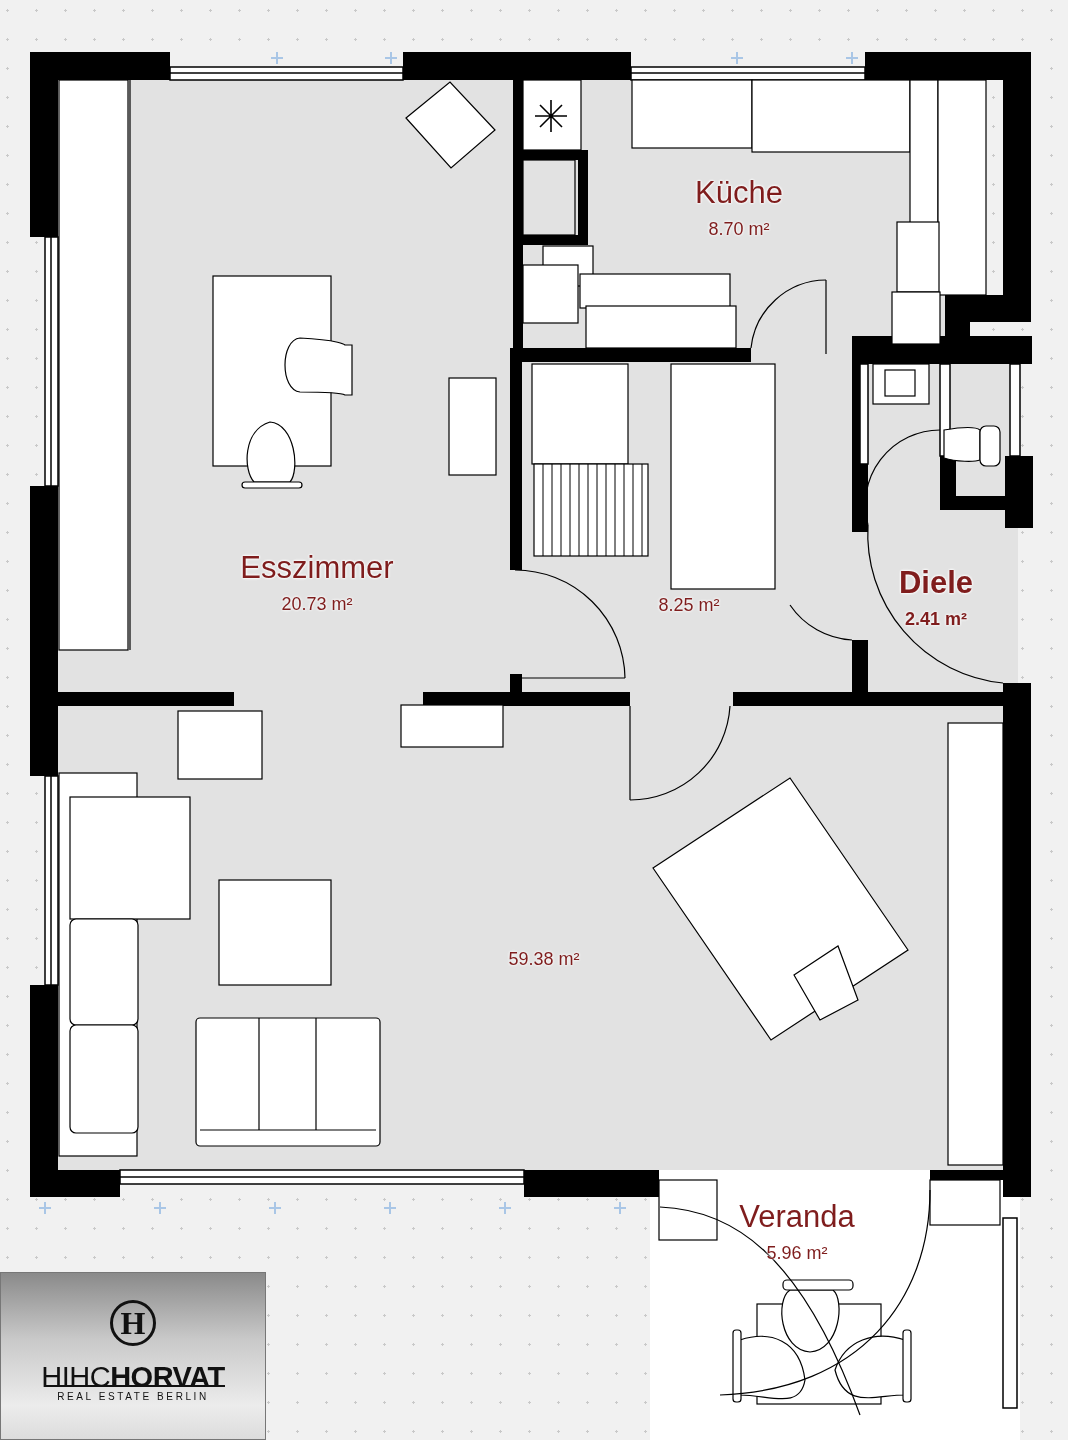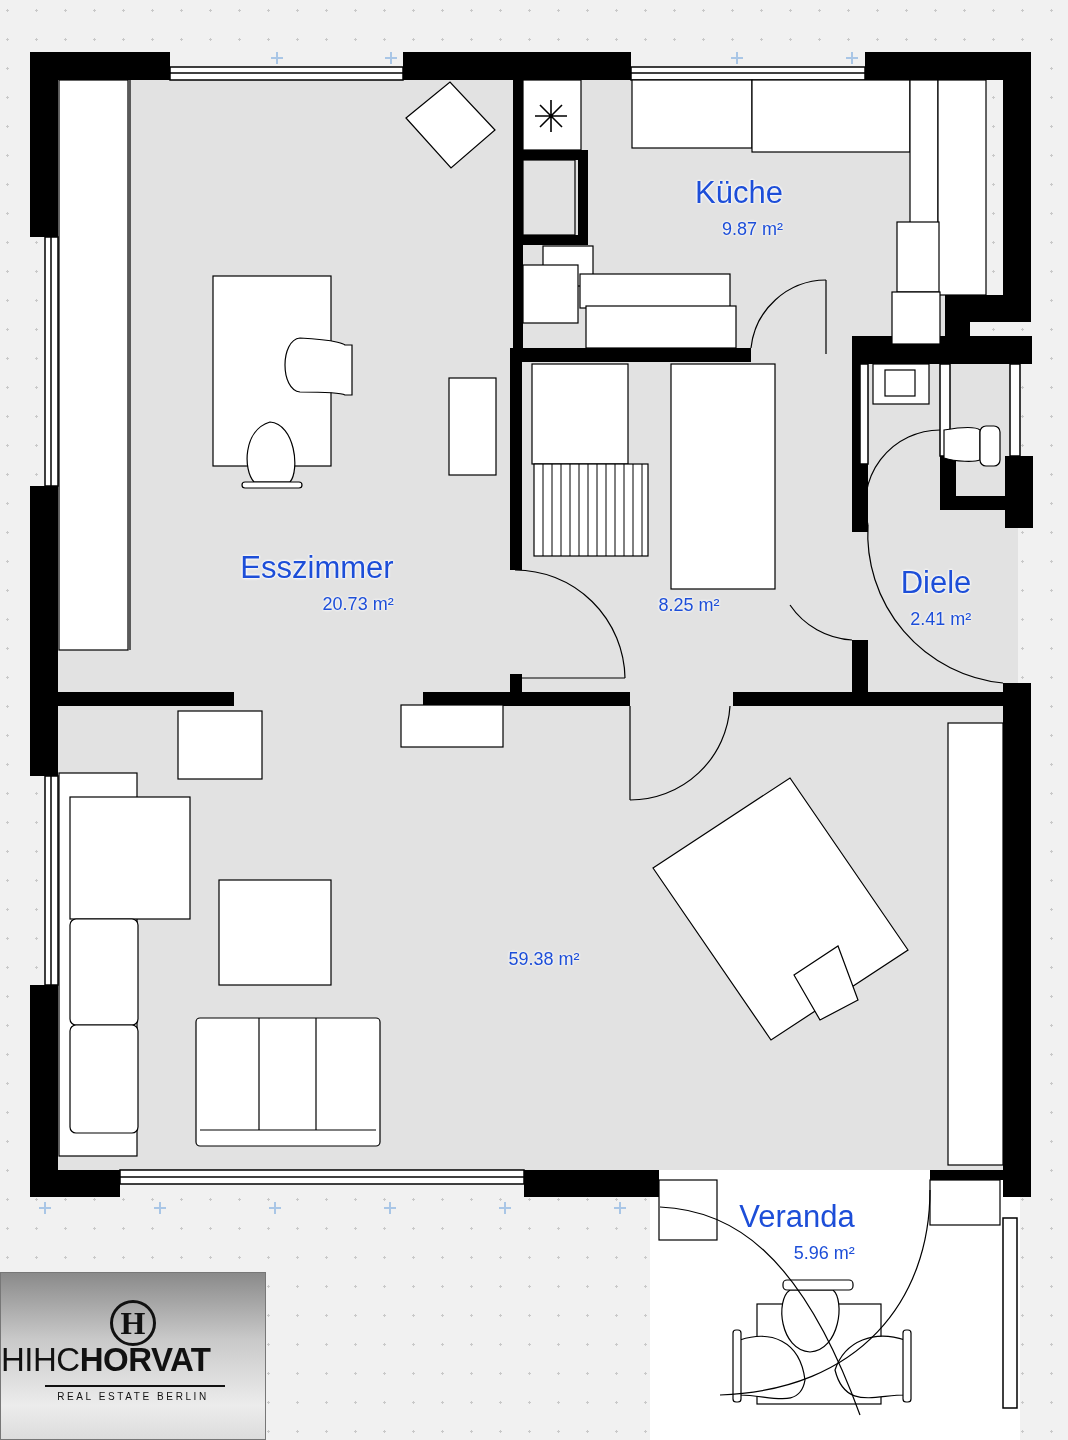--- a/index.html
+++ b/index.html
@@ -1,29 +1,29 @@
 <!DOCTYPE html>
 <html><head>
 <meta charset="utf-8">
 <style>
   html,body{margin:0;padding:0;}
   body{width:1068px;height:1440px;position:relative;overflow:hidden;background:#f1f1f1;font-family:"Liberation Sans","DejaVu Sans",sans-serif;}
   .canvas{position:absolute;left:0;top:0;width:1068px;height:1440px;
     background-image:radial-gradient(circle,#c9c9c9 1px,transparent 1.3px);
     background-size:29px 29px;background-position:-7px -4px;}
   svg.plan{position:absolute;left:0;top:0;}
-  .lbl{position:absolute;transform:translateX(-50%);text-align:right;white-space:nowrap;color:#1d4ed8;}
+  .lbl{position:absolute;transform:translateX(-50%);text-align:center;white-space:nowrap;color:#7f1d1d;}
   .lbl .name{font-size:31px;line-height:34px;display:block;text-shadow:0 0 3px #fff,0 0 3px #fff,0 0 2px #fff;}
   .lbl .area{font-size:18px;line-height:22px;display:block;margin-top:8px;text-shadow:0 0 3px #fff,0 0 3px #fff;}
   .logo{position:absolute;left:0;top:1272px;width:266px;height:168px;
     background:linear-gradient(#8a8a8a 0%,#c9c9c9 40%,#ececec 80%,#dcdcdc 100%);
     border:1px solid #777;box-sizing:border-box;}
   .logo .mark{position:absolute;left:109px;top:27px;width:46px;height:46px;border:3px solid #111;border-radius:50%;box-sizing:border-box;
     font-family:"Liberation Serif","DejaVu Serif",serif;font-weight:bold;font-size:32px;line-height:40px;text-align:center;color:#111;}
-  .logo .brand{position:absolute;left:0;width:100%;top:68px;text-align:left;font-size:33px;letter-spacing:-0.5px;color:#111;}
+  .logo .brand{position:absolute;left:0;width:100%;top:88px;text-align:center;font-size:29px;letter-spacing:-0.5px;color:#111;}
   .logo .brand .thin{font-weight:normal;}
   .logo .brand .bold{font-weight:bold;}
   .logo .rule{position:absolute;left:44px;width:180px;top:112px;height:2px;background:#111;}
   .logo .tag{position:absolute;left:0;width:100%;top:118px;text-align:center;font-size:10px;letter-spacing:2.6px;color:#111;}
 </style>
 </head>
 <body>
 
 <div class="canvas"></div>
 
@@ -167,26 +167,26 @@
     <path d="M930 1190 C930 1300 860 1390 720 1395"></path>
   </g>
 </svg>
 
 <div class="lbl" style="left:317px;top:551px;">
   <span class="name">Esszimmer</span>
   <span class="area">20.73 m²</span>
 </div>
 <div class="lbl" style="left:739px;top:176px;">
   <span class="name">Küche</span>
-  <span class="area">9.87 m²</span>
+  <span class="area">8.70 m²</span>
 </div>
 <div class="lbl" style="left:689px;top:586px;">
   <span class="area">8.25 m²</span>
 </div>
-<div class="lbl" style="left:936px;top:566px;">
+<div class="lbl" style="left:936px;top:566px;font-weight:bold;">
   <span class="name">Diele</span>
   <span class="area">2.41 m²</span>
 </div>
 <div class="lbl" style="left:544px;top:940px;">
   <span class="area">59.38 m²</span>
 </div>
 <div class="lbl" style="left:797px;top:1200px;">
   <span class="name">Veranda</span>
   <span class="area">5.96 m²</span>
 </div>

